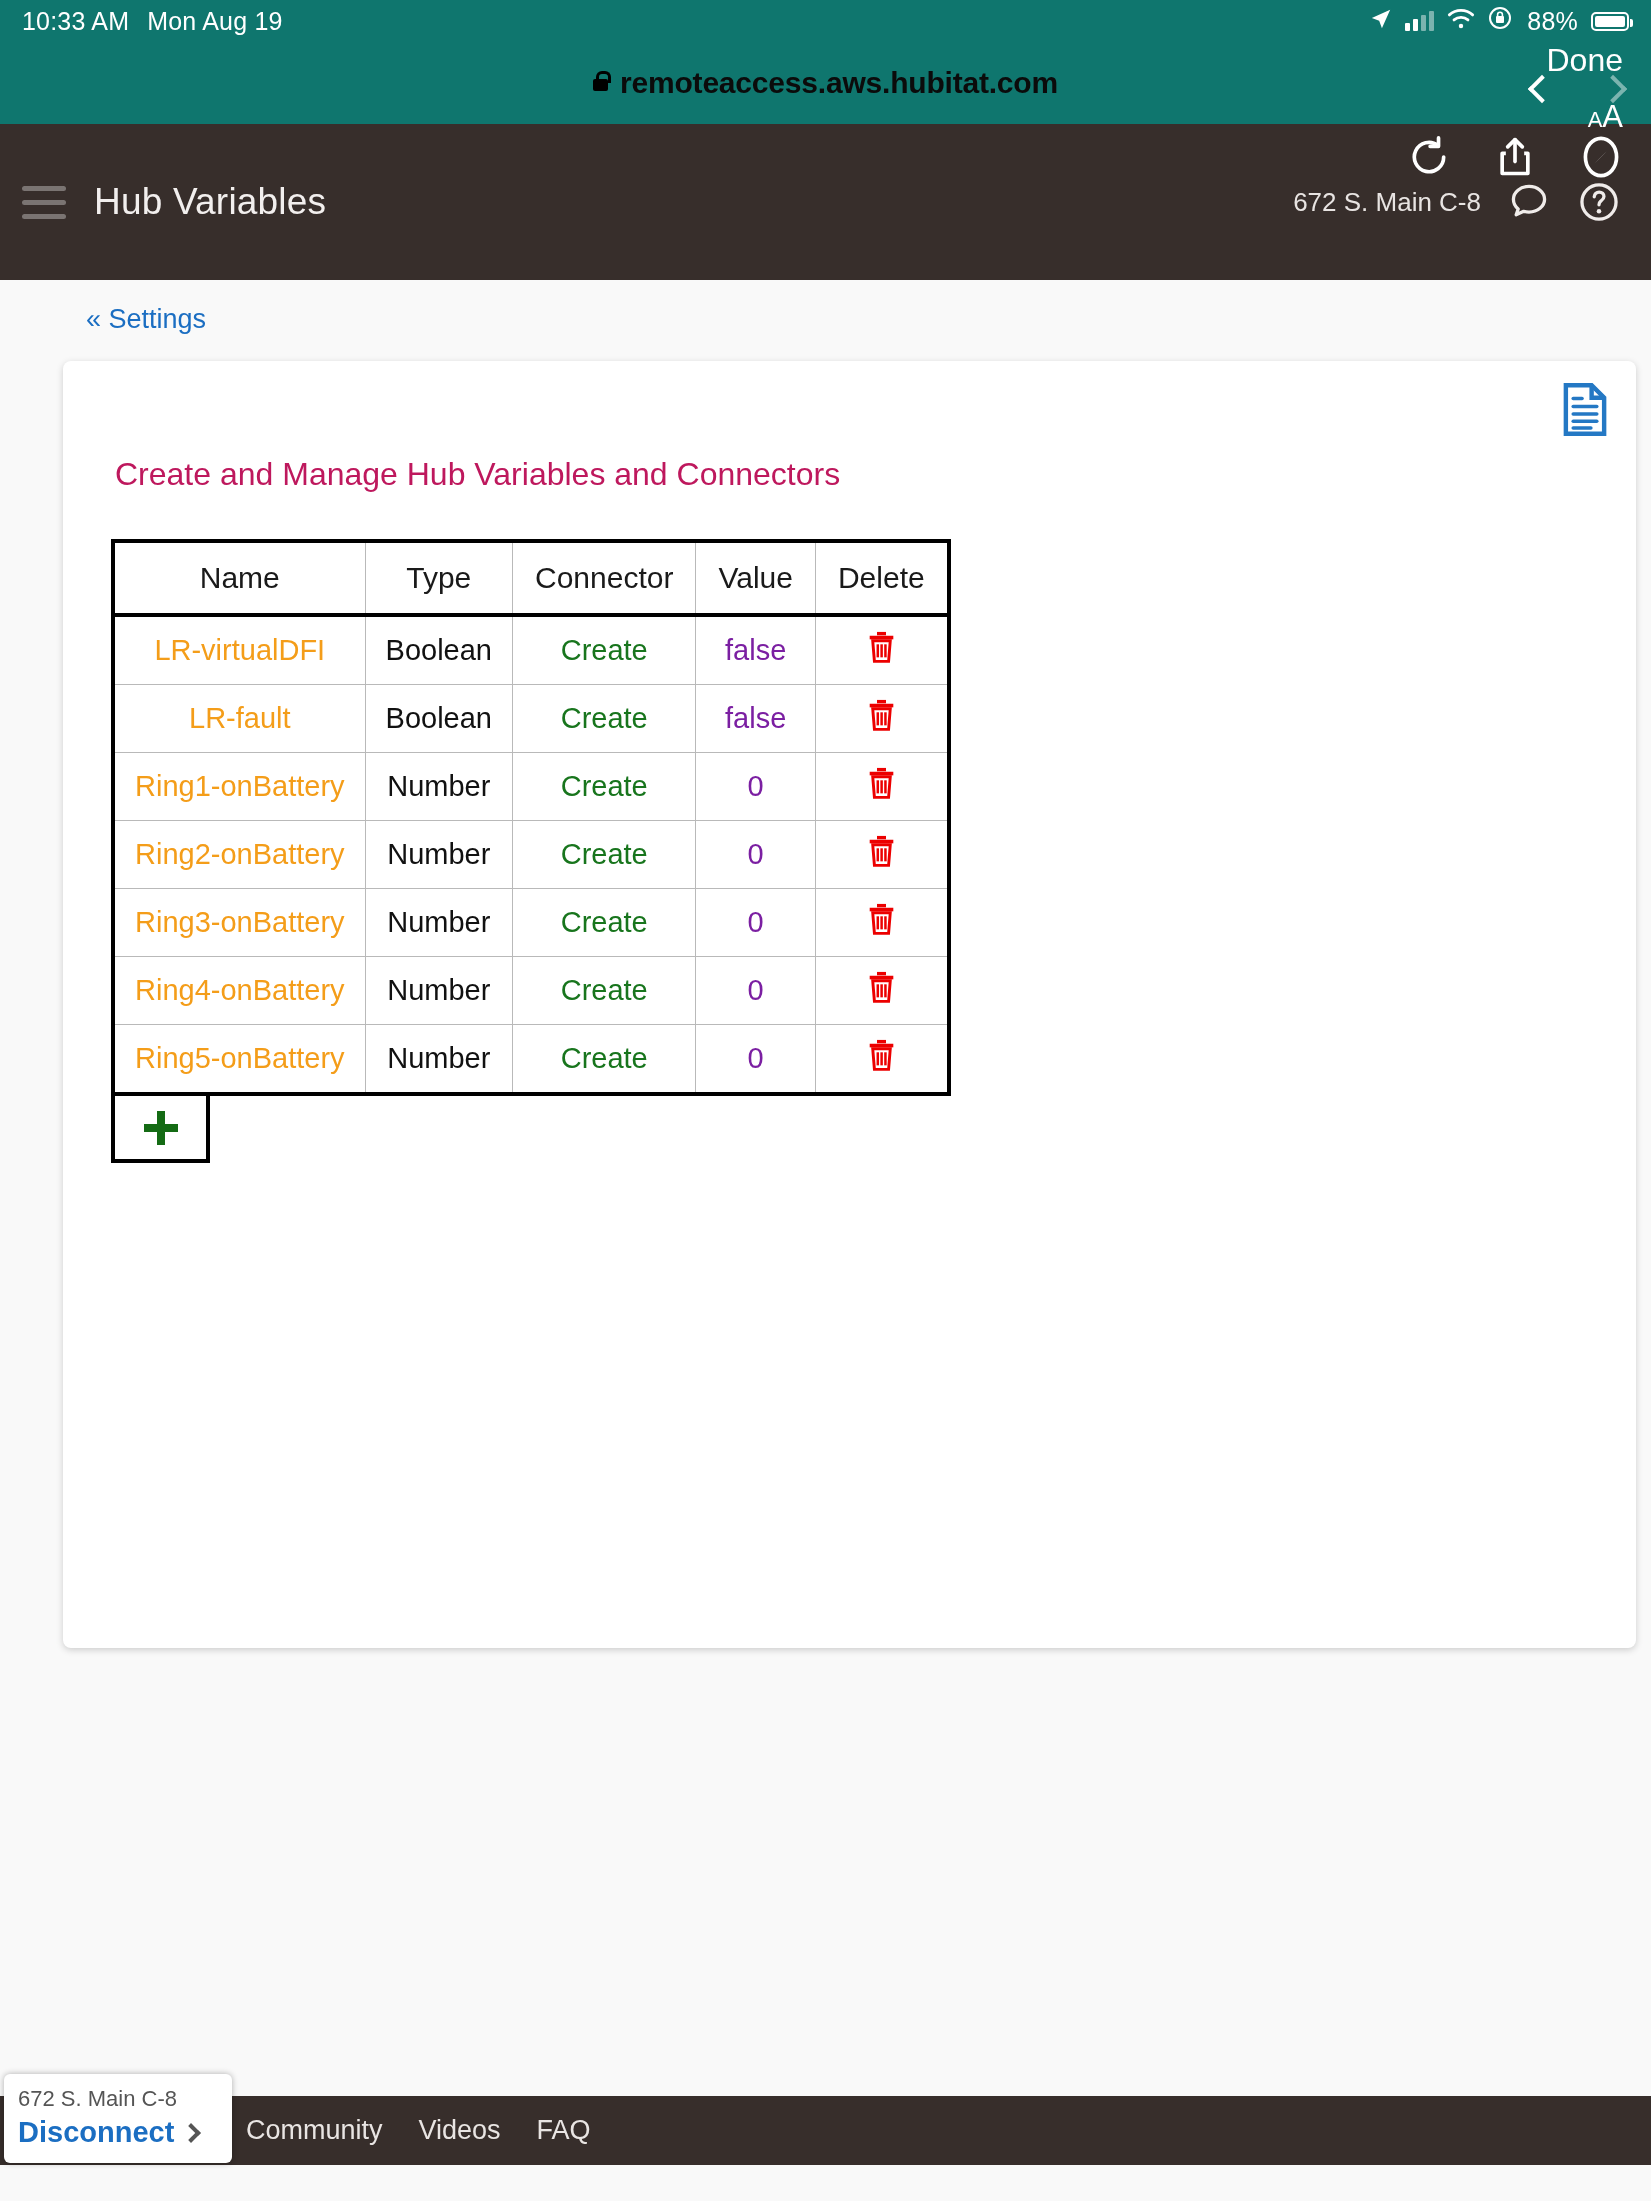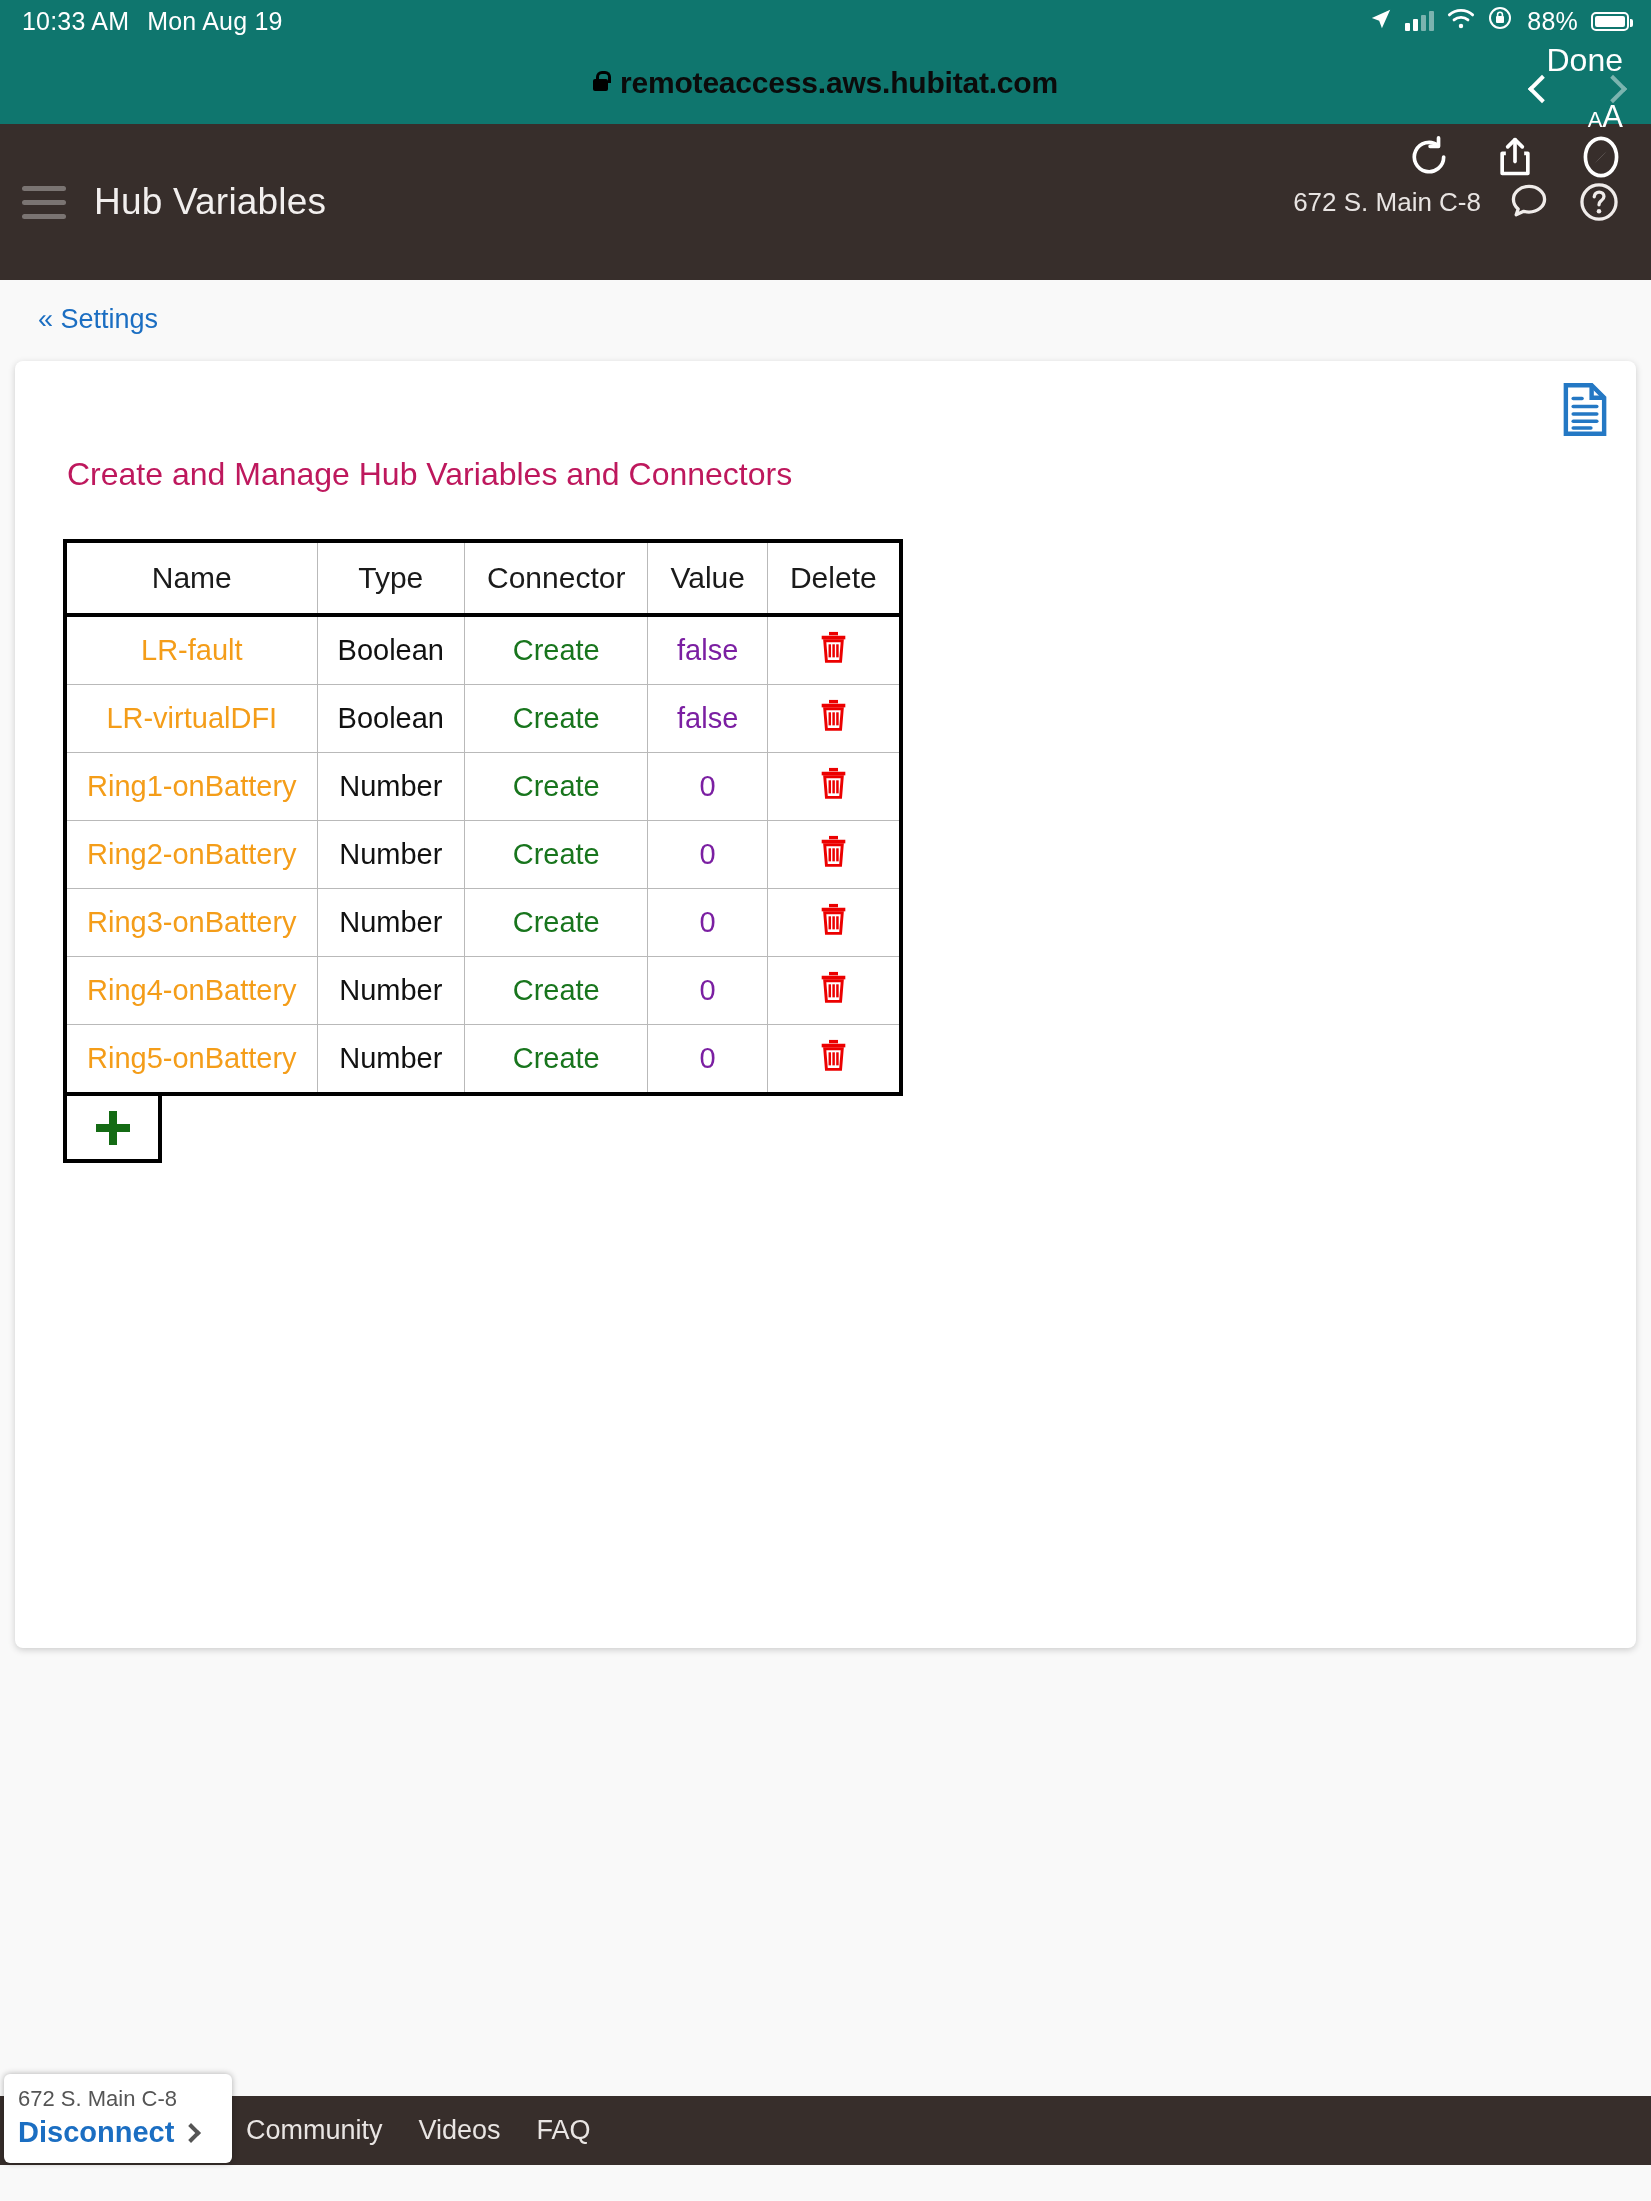--- a/index.html
+++ b/index.html
@@ -98,21 +98,21 @@
   .hamburger span {
     display:block; height: 5px; background:#7a7472; border-radius:3px; margin: 9px 0;
   }
   .app-title { color: #f2efee; font-size: 37px; font-weight: normal; letter-spacing:0.2px; }
   .header-right { margin-left:auto; display:flex; align-items:center; gap: 26px; }
   .hub-name { color:#e8e4e2; font-size: 26px; }
   .hicon { width: 44px; height: 44px; }
   .hicon svg { width:100%; height:100%; display:block; }
 
   
-  .page { background:#f9f9f9; height: calc(2202px - 124px - 124px - 69px); position:relative; }
+  .page { background:#f9f9f9; height: calc(2202px - 124px - 124px - 69px); position:relative;padding-left:48px; }
   .breadcrumb {
     padding: 24px 0 0 38px;
     font-size: 27px;
     color: #1b6ec2;
   }
   .card {
     margin: 26px 15px 0 15px;
     background:#fff;
     border-radius: 8px;
     box-shadow: 0 2px 7px rgba(0,0,0,.18);
@@ -349,37 +349,37 @@
         <tr>
           <th class="col-name">Name</th>
           <th class="col-type">Type</th>
           <th class="col-conn">Connector</th>
           <th class="col-val">Value</th>
           <th class="col-del">Delete</th>
         </tr>
       </thead>
       <tbody id="vars-body">
           <tr>
+            <td class="col-name"><span class="c-name">LR-virtualDFI</span></td>
+            <td class="col-type c-type">Boolean</td>
+            <td class="col-conn"><span class="c-conn">Create</span></td>
+            <td class="col-val"><span class="c-val">false</span></td>
+            <td class="col-del"><span class="trash"><svg viewBox="0 0 24 28">
+                  <rect x="8" y="0.6" width="8" height="3" fill="#ec0000"></rect>
+                  <rect x="1.5" y="4" width="21" height="3.2" fill="#ec0000"></rect>
+                  <path d="M4.2 8.4h15.6l-1.5 18.4H5.7z" fill="none" stroke="#ec0000" stroke-width="2.6"></path>
+                  <g fill="#ec0000">
+                    <rect x="7.6" y="11.6" width="2.2" height="11.6"></rect>
+                    <rect x="11" y="11.6" width="2.2" height="11.6"></rect>
+                    <rect x="14.4" y="11.6" width="2.2" height="11.6"></rect>
+                  </g>
+                </svg></span></td>
+          </tr>
+          <tr>
             <td class="col-name"><span class="c-name">LR-fault</span></td>
-            <td class="col-type c-type">Boolean</td>
-            <td class="col-conn"><span class="c-conn">Create</span></td>
-            <td class="col-val"><span class="c-val">false</span></td>
-            <td class="col-del"><span class="trash"><svg viewBox="0 0 24 28">
-                  <rect x="8" y="0.6" width="8" height="3" fill="#ec0000"></rect>
-                  <rect x="1.5" y="4" width="21" height="3.2" fill="#ec0000"></rect>
-                  <path d="M4.2 8.4h15.6l-1.5 18.4H5.7z" fill="none" stroke="#ec0000" stroke-width="2.6"></path>
-                  <g fill="#ec0000">
-                    <rect x="7.6" y="11.6" width="2.2" height="11.6"></rect>
-                    <rect x="11" y="11.6" width="2.2" height="11.6"></rect>
-                    <rect x="14.4" y="11.6" width="2.2" height="11.6"></rect>
-                  </g>
-                </svg></span></td>
-          </tr>
-          <tr>
-            <td class="col-name"><span class="c-name">LR-virtualDFI</span></td>
             <td class="col-type c-type">Boolean</td>
             <td class="col-conn"><span class="c-conn">Create</span></td>
             <td class="col-val"><span class="c-val">false</span></td>
             <td class="col-del"><span class="trash"><svg viewBox="0 0 24 28">
                   <rect x="8" y="0.6" width="8" height="3" fill="#ec0000"></rect>
                   <rect x="1.5" y="4" width="21" height="3.2" fill="#ec0000"></rect>
                   <path d="M4.2 8.4h15.6l-1.5 18.4H5.7z" fill="none" stroke="#ec0000" stroke-width="2.6"></path>
                   <g fill="#ec0000">
                     <rect x="7.6" y="11.6" width="2.2" height="11.6"></rect>
                     <rect x="11" y="11.6" width="2.2" height="11.6"></rect>

